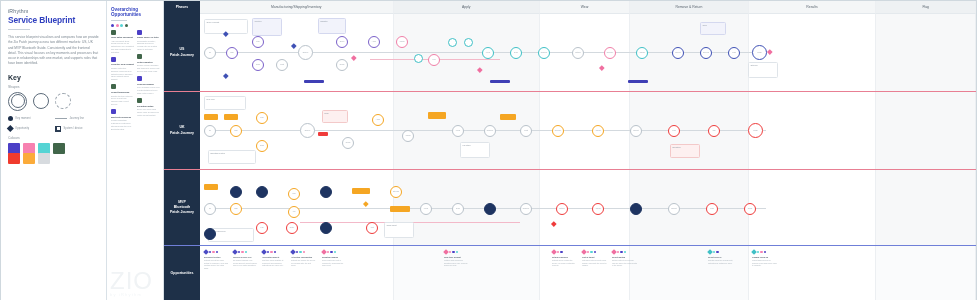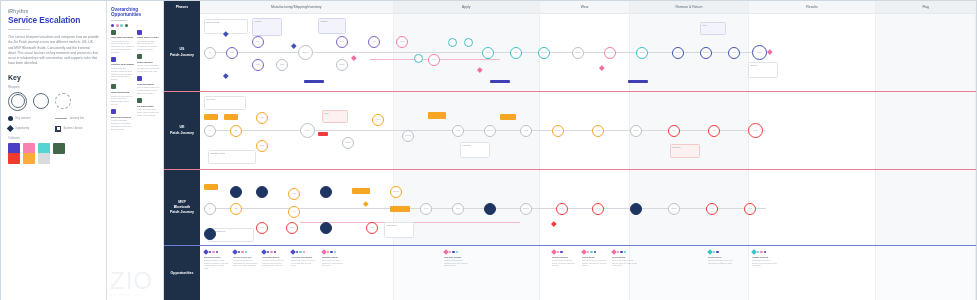--- a/index.html
+++ b/index.html
@@ -127,21 +127,21 @@
   .opbox .t { font-size:1.9px;font-weight:bold;color:#5b6671;line-height:1.3; }
   .opbox .p { font-size:1.8px;color:#aab3bb;line-height:1.45;margin-top:1px; }
 </style>
 </head>
 <body>
 
 <div id="root">
 
   <div id="intro">
     <div class="brand">iRhythm</div>
-    <div class="title">Service Escalation</div>
+    <div class="title">Service Blueprint</div>
     <div class="rule"></div>
     <div class="body">This service blueprint visualises and compares how we provide the Zio Patch journey across two different markets: US, UK and MVP Bluetooth Guide. Consistently and the frontend detail. This visual focuses on key moments and processes that occur in relationships with one market, and supports roles that have been identified.</div>
 
     <div class="keyh">Key</div>
     <div class="sub">Shapes</div>
 
     <div class="shapes">
       <div class="ring2">
           <i></i>
         </div>

